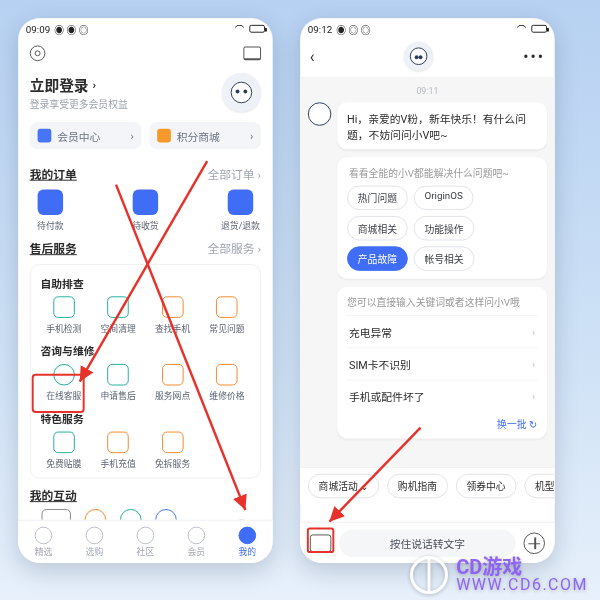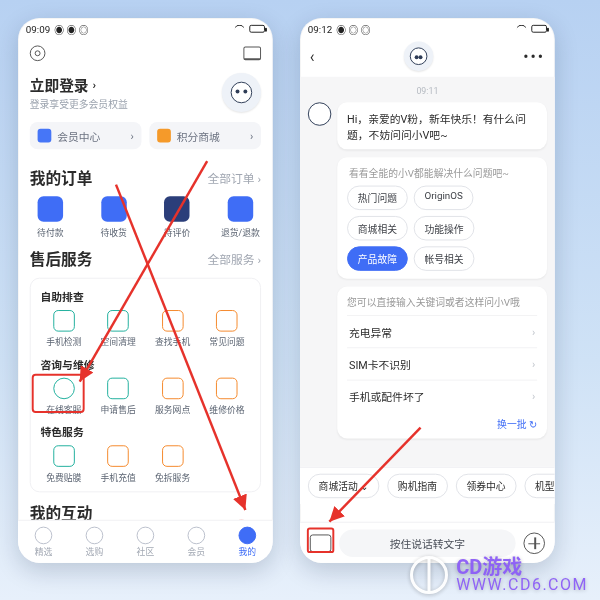--- a/index.html
+++ b/index.html
@@ -59,21 +59,21 @@
   .mcard {
     flex:1; height:28px; border-radius:8px; background:#f4f5f8;
     display:flex; align-items:center; gap:6px; padding:0 8px; font-size:11px; color:#6b7280;
   }
   .mcard .ic { width:14px; height:14px; border-radius:3px; }
   .ic-blue { background:#4676f7; }
   .ic-orange { background:#f59a2a; }
 
   .section { padding: 0 12px; }
   .shead { display:flex; justify-content:space-between; align-items:center; margin-top:8px; }
-  .shead .tt { font-weight:700; font-size:16px;}
+  .shead .tt { font-weight:700; font-size:12px;text-decoration:underline;}
   .shead .more { font-size:12px; color:#a0a6b1; }
   .orders { display:flex; justify-content:space-between; margin-top:8px;}
   .oitem { width:42px; display:flex; flex-direction:column; align-items:center; gap:4px; font-size:9px; color:#5b6472;}
   .oico { width:26px; height:26px; border-radius:6px; }
   .blue { background:#3f6df6; }
   .darkblue { background:#2b3e7a; }
   .lightblue { background:#3288f0; }
   .round { border-radius:50%; }
   .card {
     background:#fff; border:1px solid #f0f0f3; border-radius:10px;
@@ -231,24 +231,20 @@
       <div class="orders">
         <div class="oitem">
             <div class="oico blue"></div>
             <span>待付款</span>
           </div>
         <div class="oitem">
             <div class="oico blue"></div>
             <span>待收货</span>
           </div>
         <div class="oitem">
-            <div class="oico darkblue"></div>
-            <span>待评价</span>
-          </div>
-        <div class="oitem">
             <div class="oico blue"></div>
             <span>退货/退款</span>
           </div>
       </div>
 
       <div class="shead">
         <span class="tt">售后服务</span>
         <span class="more">全部服务 ›</span>
       </div>
 

